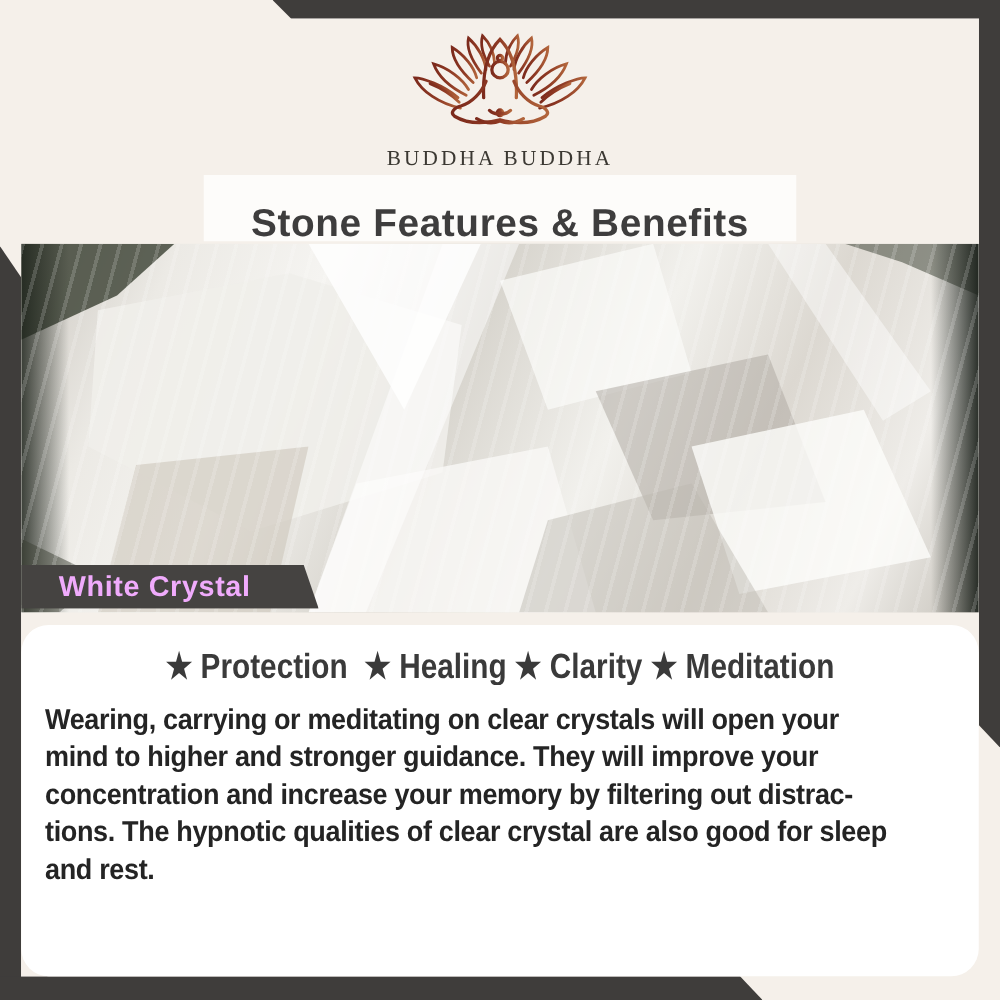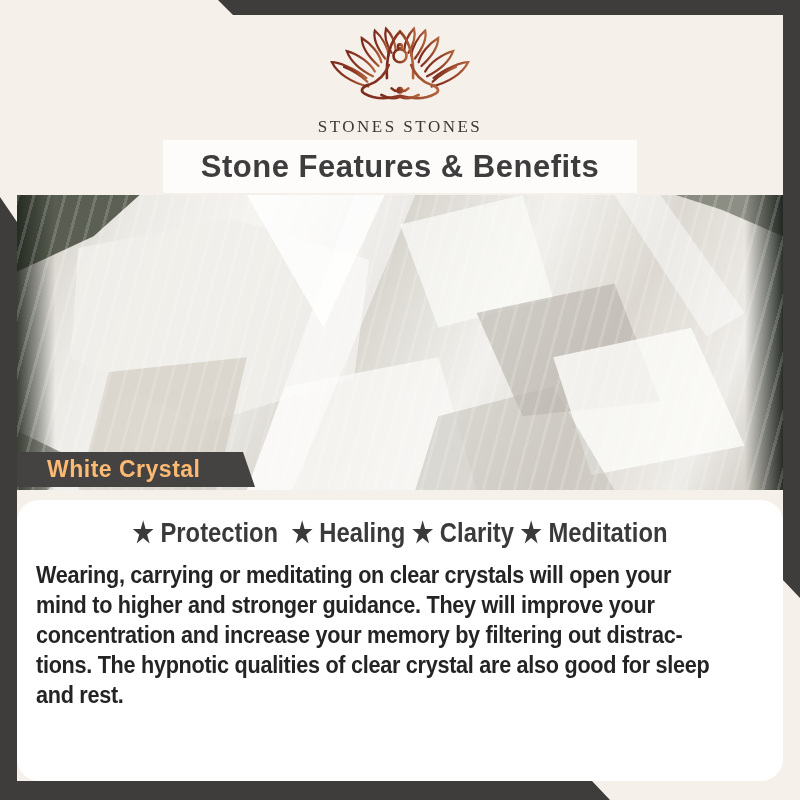--- a/index.html
+++ b/index.html
@@ -24,21 +24,21 @@
   .brand{
     position:absolute;left:0;top:117px;width:800px;text-align:center;
     font-family:"Liberation Serif",serif;font-size:17px;font-weight:400;
     letter-spacing:2.5px;color:#3b3832;
   }
   .banner{
     position:absolute;left:163px;top:140px;width:474px;height:53px;
     background:#fdfcfa;
   }
   .banner h1{
-    margin:0;line-height:53px;text-align:center;
+    margin:12px;line-height:53px;text-align:center;
     font-size:31px;font-weight:700;letter-spacing:.5px;color:#3e3d3d;
   }
 
   
   .photo{
     position:absolute;left:17px;top:195px;width:766px;height:295px;
     overflow:hidden;
     background:linear-gradient(115deg,#c9c5be 0%,#eceae5 14%,#f5f4f1 28%,
       #d8d5ce 44%,#f2f1ed 60%,#dcd8d1 74%,#efede9 88%,#c5c1b9 100%);
   }
@@ -56,21 +56,21 @@
   .f11{clip-path:polygon(0 0,16% 0,10% 14%,0 26%);background:rgba(58,64,50,.8);}
   .f12{clip-path:polygon(86% 0,100% 0,100% 14%,92% 5%);background:rgba(70,75,62,.55);}
   .f13{background:linear-gradient(90deg,rgba(30,36,28,.85),rgba(30,36,28,0) 5%);}
   .f14{background:linear-gradient(270deg,rgba(22,28,22,.9),rgba(22,28,22,0) 5%);}
   .f15{clip-path:polygon(0 80%,8% 90%,4% 100%,0 100%);background:rgba(60,64,52,.5);}
   .f16{background:repeating-linear-gradient(105deg,rgba(255,255,255,.16) 0 3px,rgba(0,0,0,0) 3px 15px);}
 
   
   .stone-label{
     position:absolute;left:17px;top:452px;width:238px;height:35px;
-    background:#454341;color:#fdba74;
+    background:#454341;color:#f0abfc;
     clip-path:polygon(0 0,226px 0,238px 35px,0 35px);
     font-size:23px;font-weight:700;line-height:35px;padding-left:30px;
     box-sizing:border-box;letter-spacing:.5px;
   }
 
   
   .info-panel{
     position:absolute;left:17px;top:500px;width:766px;height:281px;
     background:#ffffff;
     border-radius:22px;
@@ -124,21 +124,21 @@
       <path d="M66,58 C65,36 70,18 80,8 C90,18 95,36 94,58"></path>
       <circle cx="80" cy="34" r="7"></circle>
       <circle cx="80" cy="24" r="2.2"></circle>
       <path d="M68,44 C64,54 56,62 47,65 C40,67 37,71 41,74 C51,80 65,81 80,77 C95,81 109,80 119,74 C123,71 120,67 113,65 C104,62 96,54 92,44"></path>
       <path d="M60,76 C67,80 74,80.5 80,78 M100,76 C93,80 86,80.5 80,78"></path>
       <circle cx="80" cy="71" r="2.4"></circle>
       <path d="M71,69 C74,72 77,72.5 80,71 M89,69 C86,72 83,72.5 80,71"></path>
     </g>
   </svg>
 
-  <div class="brand">STONES STONES</div>
+  <div class="brand">BUDDHA BUDDHA</div>
 
   <div class="banner">
     <h1>Stone Features &amp; Benefits</h1>
   </div>
 
   <div class="photo">
     <div class="facet f1"></div>
     <div class="facet f2"></div>
     <div class="facet f3"></div>
     <div class="facet f4"></div>

